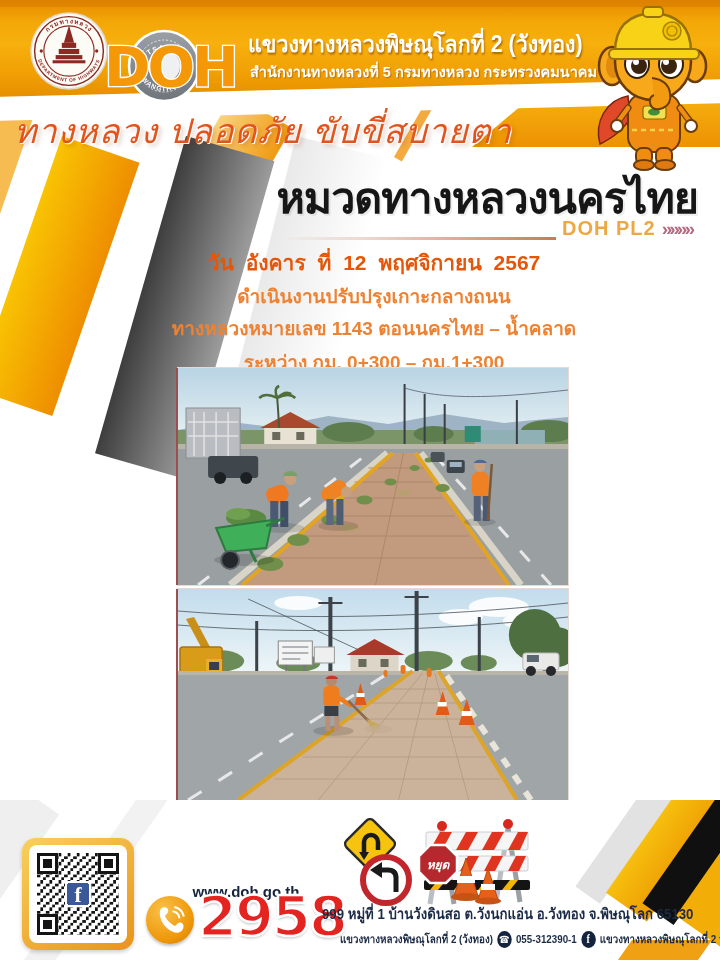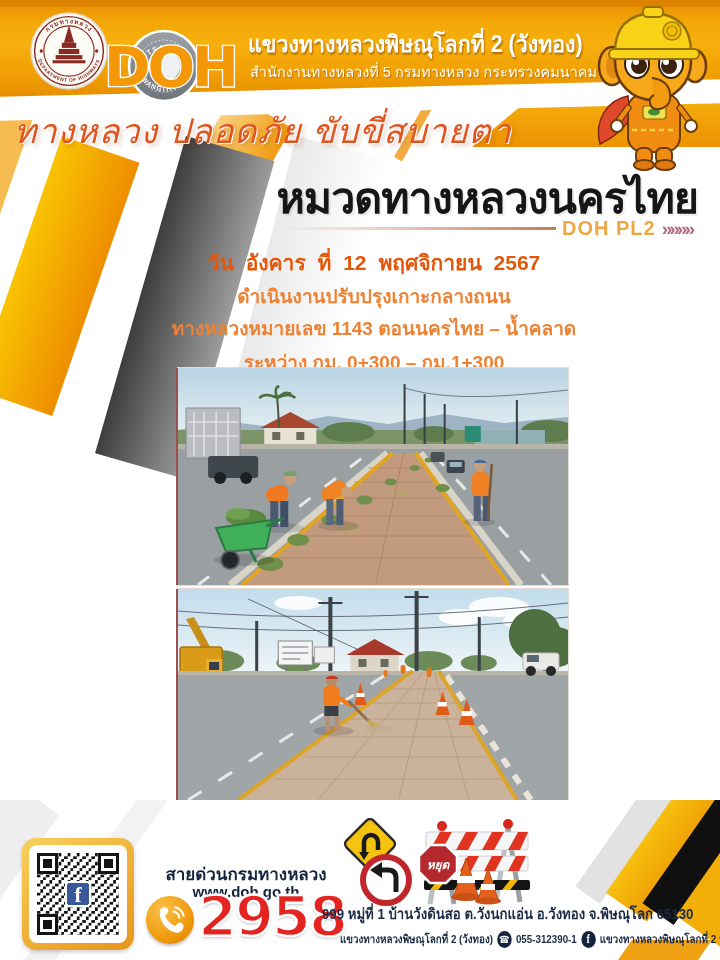--- a/index.html
+++ b/index.html
@@ -10,21 +10,21 @@
   .header{position:absolute;left:0;top:0;width:720px;height:97px;z-index:3;
     background:linear-gradient(180deg,#e68a00 0%,#f3a707 22%,#f7b00e 45%,#f1a004 75%,#e68f00 100%);}
   .header:before{content:"";position:absolute;left:0;top:0;width:100%;height:7px;background:#d87e00;opacity:.65;}
   .header-slash{position:absolute;left:-10px;top:88px;width:740px;height:24px;background:#fff;
     transform:rotate(-1.4deg);z-index:4;}
   .seal{position:absolute;left:30px;top:12px;width:78px;height:78px;z-index:5;}
   .dohlogo{position:absolute;left:104px;top:28px;width:150px;height:78px;z-index:5;}
   .h-title{position:absolute;left:248px;top:26px;z-index:5;color:#fff;font-weight:800;font-size:23px;
     white-space:nowrap;transform:scaleX(.93);transform-origin:left center;
     text-shadow:1px 2px 2px rgba(110,50,0,.55);}
-  .h-sub{position:absolute;left:250px;top:60px;z-index:5;color:#fff;font-weight:400;font-size:14.5px;
+  .h-sub{position:absolute;left:250px;top:60px;z-index:5;color:#fff;font-weight:700;font-size:14.5px;
     white-space:nowrap;text-shadow:1px 1px 1px rgba(110,50,0,.4);}
   .mascot{position:absolute;right:2px;top:2px;width:130px;height:170px;z-index:9;}
 
   
   .band-right{position:absolute;top:97px;right:0;width:248px;height:50px;z-index:2;
     background:linear-gradient(180deg,#f7b00e,#ec9203);
     clip-path:polygon(24% 0,100% 0,100% 100%,0 100%);}
   .slogan{position:absolute;left:14px;top:104px;z-index:6;font-size:34px;font-weight:400;font-style:italic;
     color:#e2541e;white-space:nowrap;letter-spacing:1px;
     text-shadow:1px 1px 0 #fff,3px 3px 4px rgba(120,40,0,.22);}
@@ -36,21 +36,21 @@
   .s-orB{left:62px;top:136px;width:82px;height:268px;transform:rotate(19deg);
     background:linear-gradient(90deg,#f9c303,#ee8e00);}
   .s-light{left:296px;top:136px;width:95px;height:420px;transform:rotate(14deg);
     background:linear-gradient(90deg,#e9e9e9,#ffffff);}
   .s-gray{left:186px;top:136px;width:92px;height:330px;transform:rotate(16deg);
     background:linear-gradient(90deg,#3e3e3e,#9c9c9c);}
 
   
   .sec-title{position:absolute;top:164px;right:22px;z-index:5;font-size:43px;font-weight:800;color:#161616;
     white-space:nowrap;letter-spacing:-1px;text-shadow:2px 2px 0 rgba(0,0,0,.07);}
-  .sec-sub{position:absolute;top:217px;right:28px;z-index:5;display:flex;align-items:center;gap:6px;}
+  .sec-sub{position:absolute;top:217px;right:28px;z-index:5;display:flex;align-items:flex-end;gap:6px;}
   .sub-line{width:272px;height:3px;background:linear-gradient(to right,rgba(200,122,90,0),#c87a5a);}
   .sub-doh{font-size:20px;font-weight:800;color:#eda843;letter-spacing:1px;white-space:nowrap;}
   .sub-arrows{font-size:19px;font-weight:800;color:#b5697f;letter-spacing:-3px;}
   .date-line{position:absolute;left:16px;top:246px;width:716px;z-index:5;text-align:center;
     font-size:21px;font-weight:800;color:#e4570a;word-spacing:6px;white-space:nowrap;}
   .desc{position:absolute;left:16px;width:716px;z-index:5;text-align:center;font-size:19px;
     font-weight:600;color:#ee8233;white-space:nowrap;}
   .d1{top:281px;}.d2{top:313px;}.d3{top:347px;}
 
   
@@ -472,21 +472,20 @@
             <rect x="3" y="3" width="3" height="3"></rect>
               <rect x="23" y="3" width="3" height="3"></rect>
               <rect x="3" y="23" width="3" height="3"></rect>
           </g>
           <rect x="10.5" y="10.5" width="8" height="8" rx="1.2" fill="#3b5998" stroke="#fff" stroke-width=".7"></rect>
           <text x="14.5" y="17" font-size="7" font-weight="bold" fill="#fff" text-anchor="middle" font-family="Liberation Serif, serif">f</text>
         </svg>
       </div>
     </div>
 
-    <div class="hot">สายด่วนกรมทางหลวง</div>
     <div class="web">www.doh.go.th</div>
 
     <div class="ph">
       <svg viewBox="0 0 40 40" width="34" height="34">
         <path d="M10,6 C16,3 20,8 17,12 L14,15 C16,20 21,25 26,27 L29,24 C33,21 38,25 35,31 C32,37 24,36 16,29 C8,22 6,10 10,6 Z" fill="#fff"></path>
         <path d="M24,10 a9,9 0 0 1 7,7 M26,5 a14,14 0 0 1 10,10" stroke="#fff" stroke-width="2.5" fill="none" stroke-linecap="round"></path>
       </svg>
     </div>
     <div class="num">2958</div>
 

